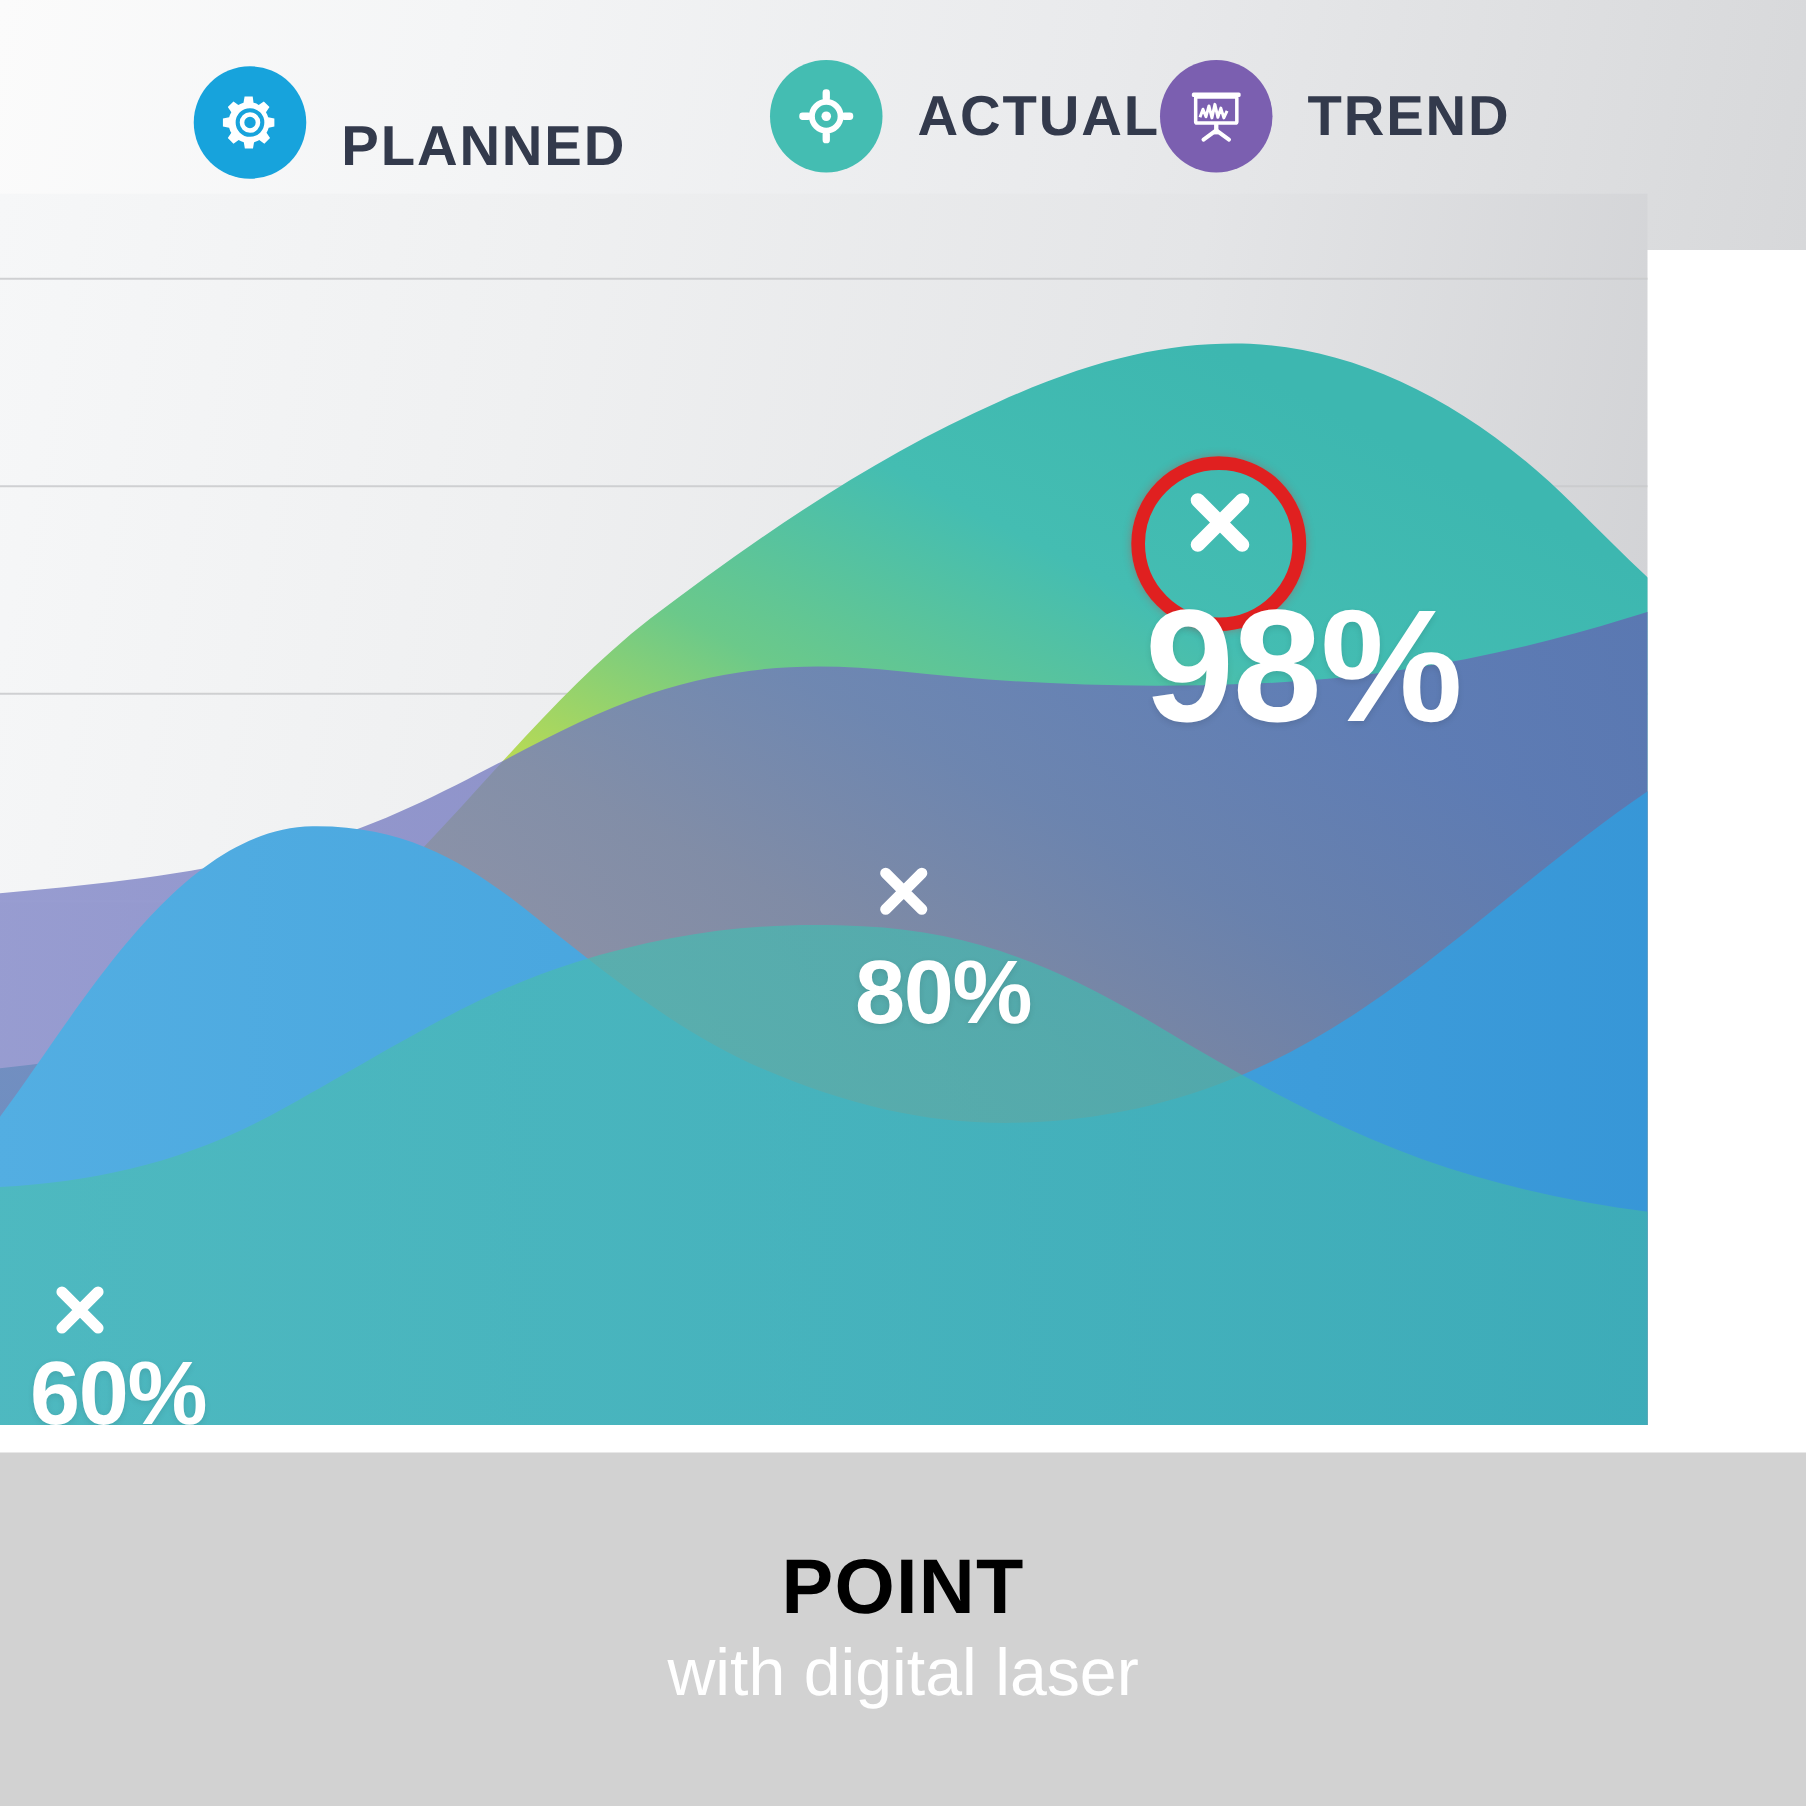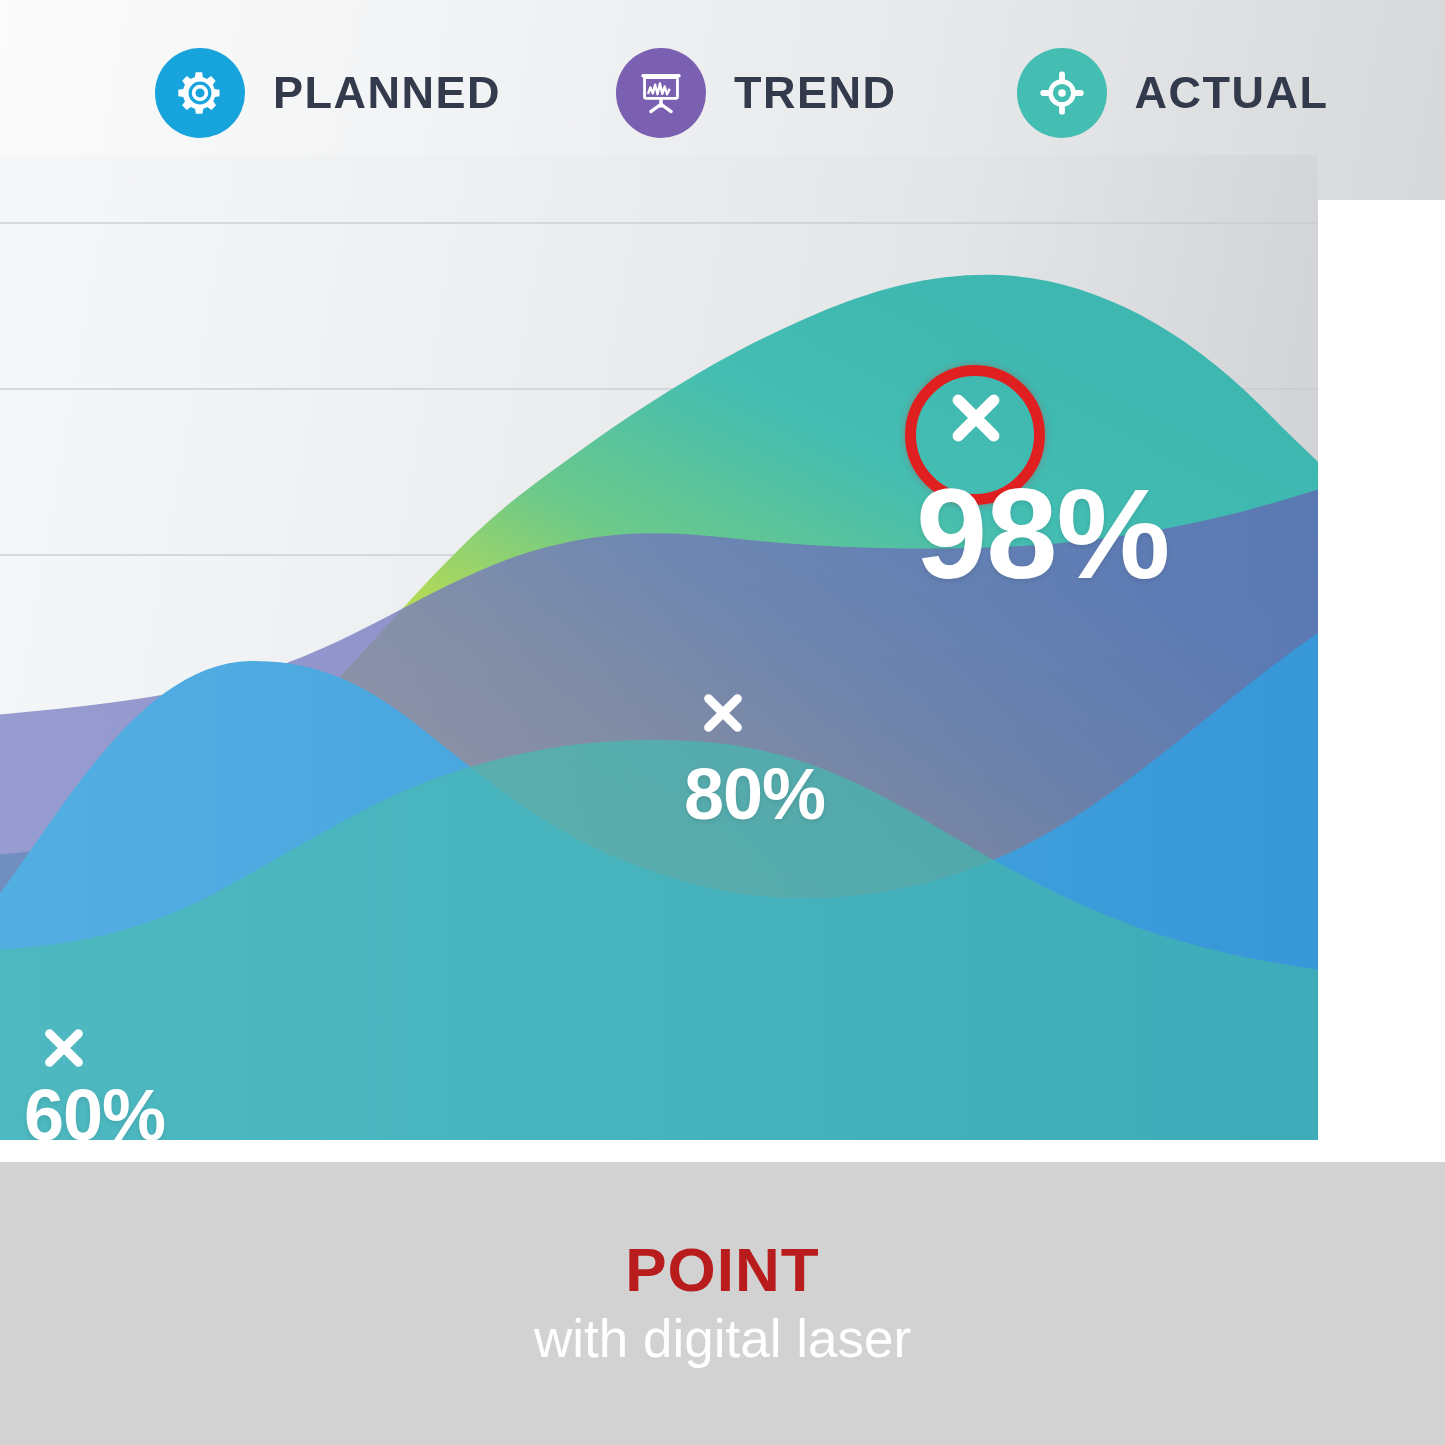--- a/index.html
+++ b/index.html
@@ -37,21 +37,21 @@
     display: flex;
     align-items: center;
     padding-left: 155px;
     box-sizing: border-box;
   }
   .legend-item {
     display: flex;
     align-items: center;
     height: 100px;
   }
-  .legend-item.planned { margin-right: 115px; }
+  .legend-item.planned { margin-right: 115px; align-items: flex-end; }
   .legend-item.trend   { margin-right: 120px; }
   .legend-badge {
     width: 90px;
     height: 90px;
     border-radius: 50%;
     display: flex;
     align-items: center;
     justify-content: center;
     flex: none;
   }
@@ -135,21 +135,21 @@
     height: 283px;
     background: #d2d2d2;
     display: flex;
     flex-direction: column;
     align-items: center;
     justify-content: center;
   }
   #footer-title {
     font-size: 62px;
     font-weight: bold;
-    color: #b91c1c;
+    color: #000000;
     letter-spacing: 1px;
     line-height: 1.05;
   }
   #footer-subtitle {
     font-size: 53px;
     color: #ffffff;
     letter-spacing: 0px;
     line-height: 1.15;
     margin-top: 6px;
   }
@@ -163,47 +163,47 @@
     <div class="legend-row">
 
       <div class="legend-item planned">
         <div class="legend-badge badge-planned">
           <svg width="52" height="52" viewBox="0 0 24 24">
             <path fill="#ffffff" d="M12 8.2a3.8 3.8 0 1 0 0 7.6 3.8 3.8 0 0 0 0-7.6zm0 5.9a2.1 2.1 0 1 1 0-4.2 2.1 2.1 0 0 1 0 4.2z"></path>
             <path fill="#ffffff" d="M21 13.5v-3l-2.3-.4a7.1 7.1 0 0 0-.8-1.9l1.3-1.9-2.1-2.1-1.9 1.3a7.1 7.1 0 0 0-1.9-.8L13 2.4h-3l-.4 2.3a7.1 7.1 0 0 0-1.9.8L5.9 4.2 3.8 6.3l1.3 1.9a7.1 7.1 0 0 0-.8 1.9L2 10.5v3l2.3.4c.2.7.4 1.3.8 1.9l-1.3 1.9 2.1 2.1 1.9-1.3c.6.3 1.2.6 1.9.8l.4 2.3h3l.4-2.3c.7-.2 1.3-.4 1.9-.8l1.9 1.3 2.1-2.1-1.3-1.9c.3-.6.6-1.2.8-1.9l2.1-.4zM12 17.3A5.3 5.3 0 1 1 12 6.7a5.3 5.3 0 0 1 0 10.6z"></path>
           </svg>
         </div>
         <span class="legend-label">PLANNED</span>
-      </div>
-
-      <div class="legend-item trend">
-        <div class="legend-badge badge-trend">
-          <svg width="52" height="52" viewBox="0 0 24 24">
-            <rect x="3" y="3.2" width="18" height="1.7" rx="0.6" fill="#ffffff"></rect>
-            <rect x="4.4" y="4.9" width="15.2" height="9.6" rx="0.5" fill="none" stroke="#ffffff" stroke-width="1.3"></rect>
-            <polyline points="6,12.4 7.1,9.4 8.2,12.2 9.3,8.2 10.4,12.6 11.5,7.6 12.6,12.4 13.7,9 14.8,12.6 16,10" fill="none" stroke="#ffffff" stroke-width="1.1" stroke-linejoin="round"></polyline>
-            <rect x="11.2" y="14.5" width="1.6" height="4.2" fill="#ffffff"></rect>
-            <path d="M7.3 20.6 L12 17.2 L16.7 20.6" fill="none" stroke="#ffffff" stroke-width="1.5" stroke-linecap="round"></path>
-          </svg>
-        </div>
-        <span class="legend-label">TREND</span>
       </div>
 
       <div class="legend-item actual">
         <div class="legend-badge badge-actual">
           <svg width="54" height="54" viewBox="0 0 24 24">
             <circle cx="12" cy="12" r="5.1" fill="none" stroke="#ffffff" stroke-width="2.1"></circle>
             <circle cx="12" cy="12" r="1.7" fill="#ffffff"></circle>
             <rect x="10.7" y="2.4" width="2.6" height="4.3" rx="1.2" fill="#ffffff"></rect>
             <rect x="10.7" y="17.3" width="2.6" height="4.3" rx="1.2" fill="#ffffff"></rect>
             <rect x="2.4" y="10.7" width="4.3" height="2.6" rx="1.2" fill="#ffffff"></rect>
             <rect x="17.3" y="10.7" width="4.3" height="2.6" rx="1.2" fill="#ffffff"></rect>
           </svg>
         </div>
         <span class="legend-label">ACTUAL</span>
+      </div>
+
+      <div class="legend-item trend">
+        <div class="legend-badge badge-trend">
+          <svg width="52" height="52" viewBox="0 0 24 24">
+            <rect x="3" y="3.2" width="18" height="1.7" rx="0.6" fill="#ffffff"></rect>
+            <rect x="4.4" y="4.9" width="15.2" height="9.6" rx="0.5" fill="none" stroke="#ffffff" stroke-width="1.3"></rect>
+            <polyline points="6,12.4 7.1,9.4 8.2,12.2 9.3,8.2 10.4,12.6 11.5,7.6 12.6,12.4 13.7,9 14.8,12.6 16,10" fill="none" stroke="#ffffff" stroke-width="1.1" stroke-linejoin="round"></polyline>
+            <rect x="11.2" y="14.5" width="1.6" height="4.2" fill="#ffffff"></rect>
+            <path d="M7.3 20.6 L12 17.2 L16.7 20.6" fill="none" stroke="#ffffff" stroke-width="1.5" stroke-linecap="round"></path>
+          </svg>
+        </div>
+        <span class="legend-label">TREND</span>
       </div>
 
     </div>
   </div>
 
   <div id="chart-panel">
 
     <svg id="chart-svg" width="1445" height="985" viewBox="0 0 1445 985">
       <defs>
         <linearGradient id="gradPlanned" x1="0" y1="0" x2="1" y2="0">

